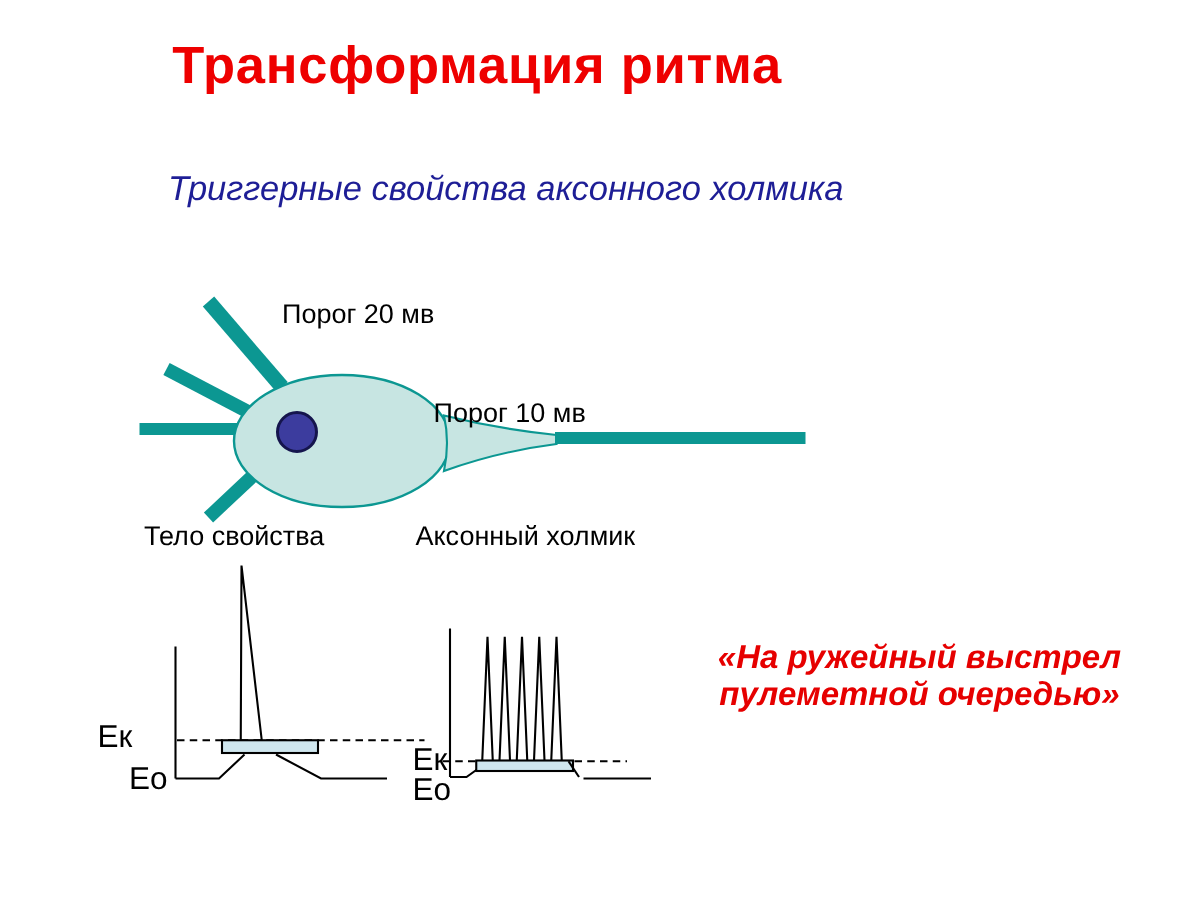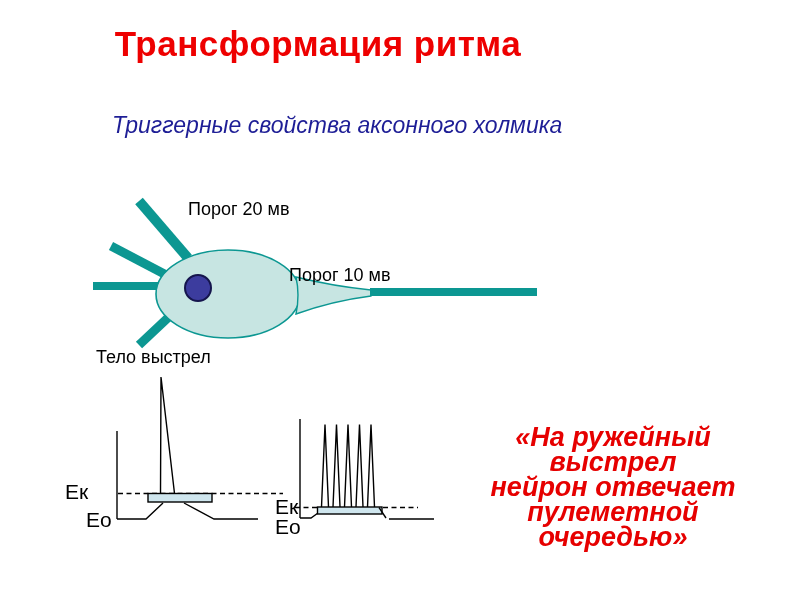--- a/index.html
+++ b/index.html
@@ -13,21 +13,21 @@
   }
   .subtitle{
     position:absolute;top:112px;left:112px;
     font-size:23px;font-weight:normal;font-style:italic;color:#1e1e96;
   }
   .art{position:absolute;top:0;left:0;width:800px;height:600px;}
   .dlabel{position:absolute;font-size:18px;color:#000;white-space:nowrap;}
   .glabel{position:absolute;font-size:21px;color:#000;white-space:nowrap;}
   .quote{
     position:absolute;top:425px;left:452px;width:322px;text-align:center;
-    font-size:27px;line-height:25px;font-weight:bold;font-style:italic;color:#e60000;
+    font-size:22px;line-height:25px;font-weight:bold;font-style:italic;color:#e60000;
   }
   .quote span{display:block;}
 </style>
 </head>
 <body>
 
 <div class="slide">
 
   <div class="title">Трансформация ритма</div>
   <div class="subtitle">Триггерные свойства аксонного холмика</div>
@@ -67,27 +67,27 @@
       <polyline points="321.5,507 325,424.5 328.5,507"></polyline>
       <polyline points="333,507 336.5,424.5 340,507"></polyline>
       <polyline points="344.5,507 348,424.5 351.5,507"></polyline>
       <polyline points="356,507 359.5,424.5 363,507"></polyline>
       <polyline points="367.5,507 371,424.5 374.5,507"></polyline>
     </g>
   </svg>
 
   <div class="dlabel" style="top:199px;left:188px;">Порог 20 мв</div>
   <div class="dlabel" style="top:253px;left:289px;margin-top:12px;">Порог 10 мв</div>
-  <div class="dlabel" style="top:347px;left:96px;">Тело выстрел</div>
+  <div class="dlabel" style="top:347px;left:96px;">Тело свойства</div>
+  <div class="dlabel" style="top:347px;left:277px;">Аксонный холмик</div>
 
   <div class="glabel" style="top:480px;left:65px;">Ек</div>
   <div class="glabel" style="top:508px;left:86px;">Ео</div>
 
   <div class="glabel" style="top:495px;left:275px;">Ек</div>
   <div class="glabel" style="top:515px;left:275px;">Ео</div>
 
   <div class="quote">
     <span>«На ружейный выстрел</span>
-    <span>нейрон отвечает</span>
     <span>пулеметной очередью»</span>
   </div>
 
 </div>
 
 </body></html>

